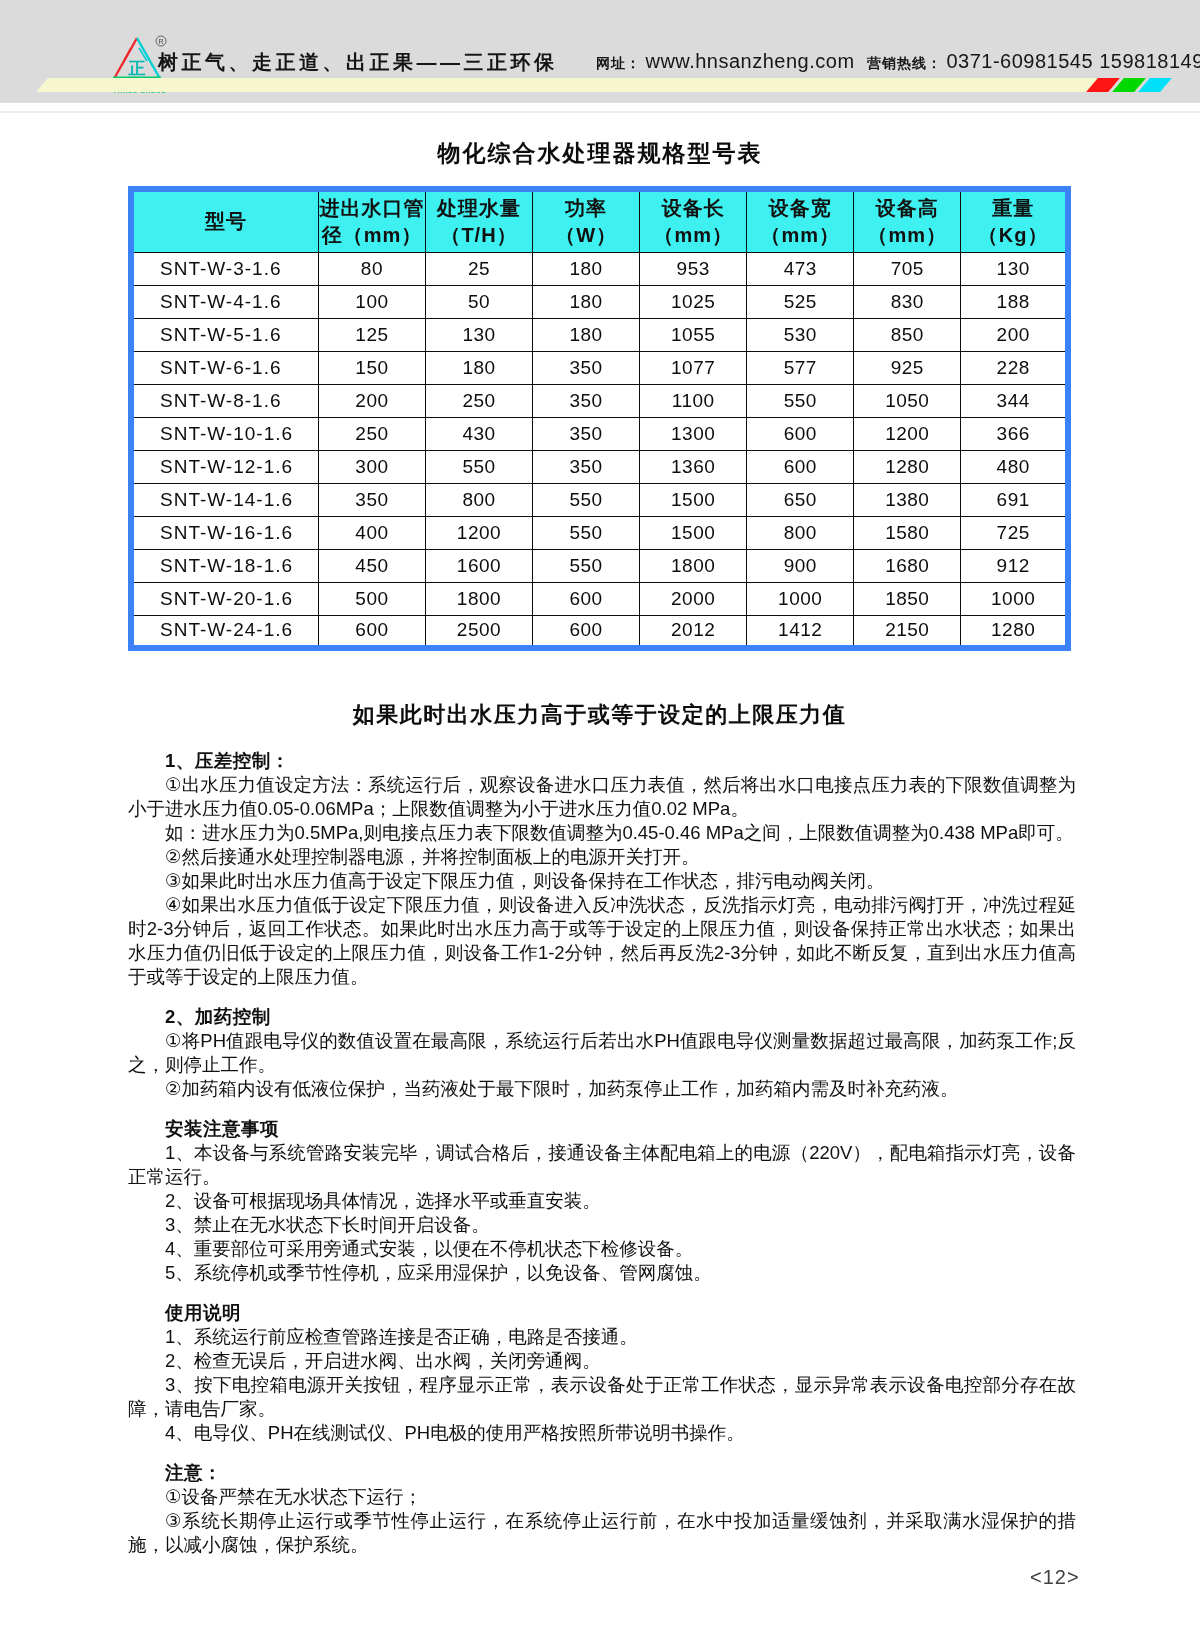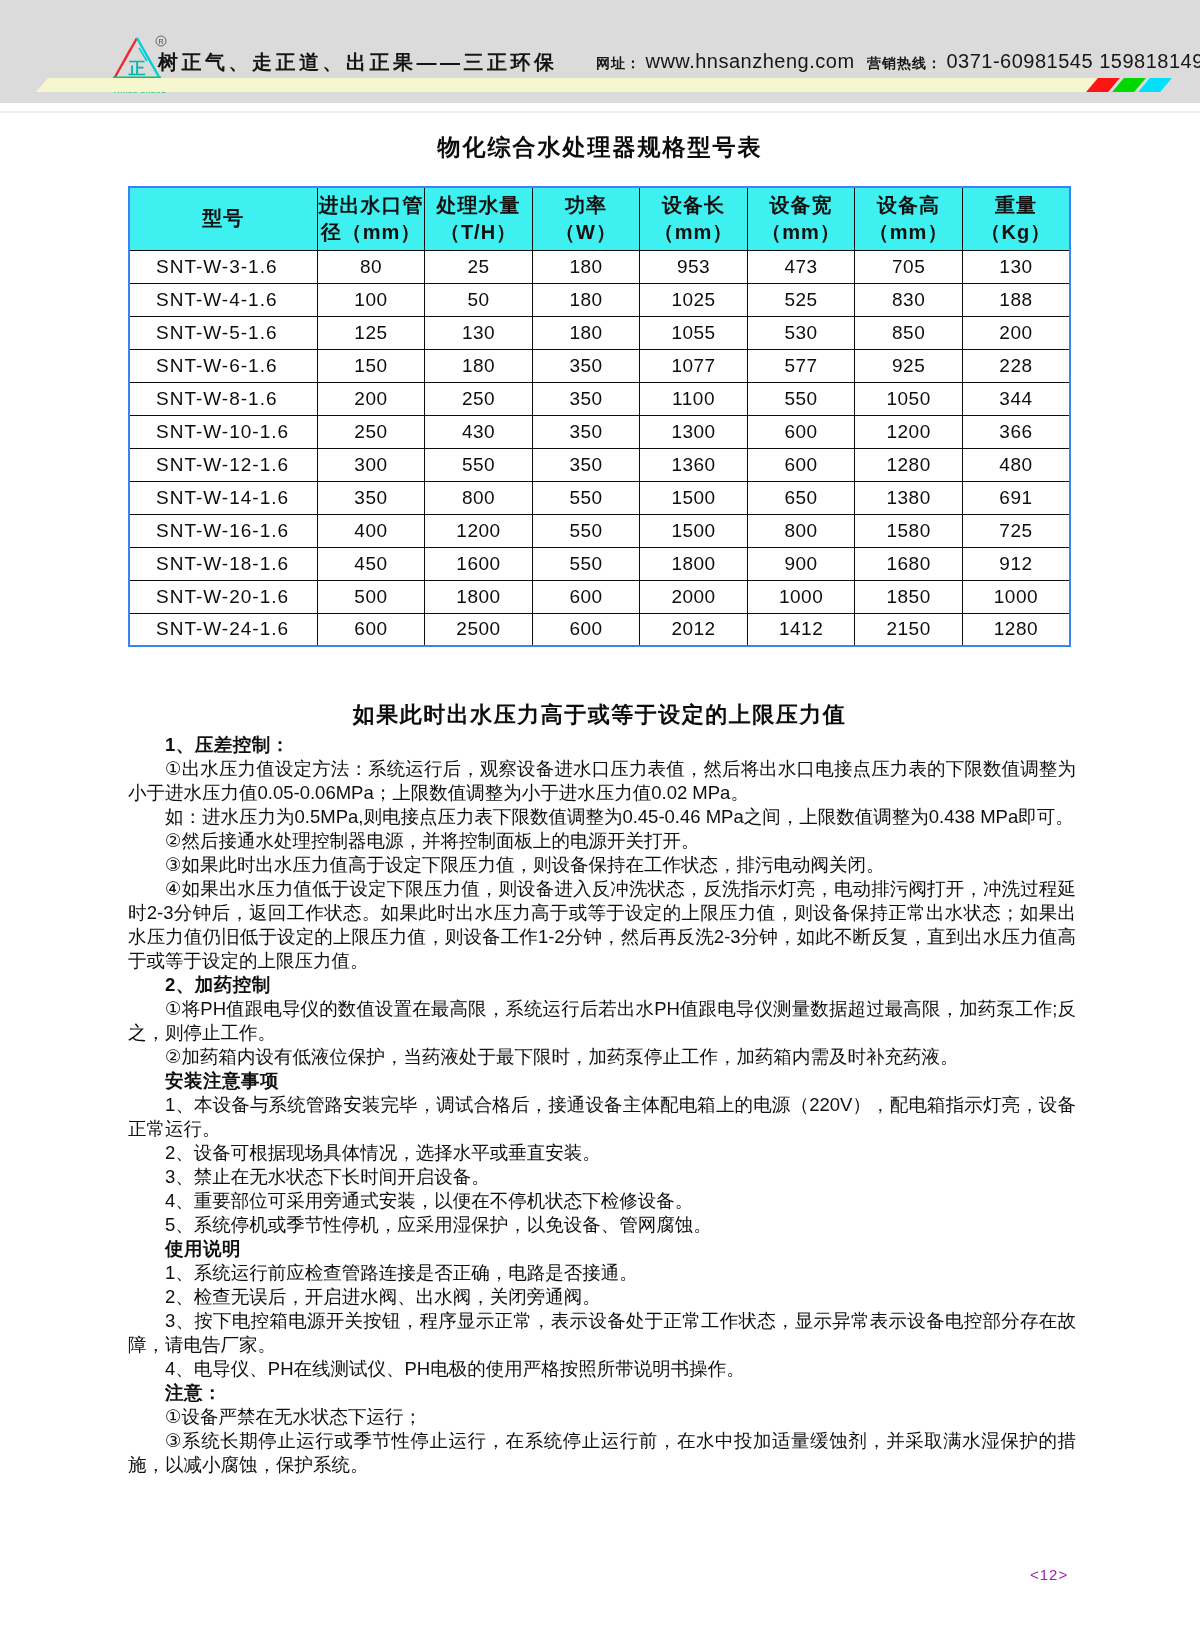--- a/index.html
+++ b/index.html
@@ -27,26 +27,26 @@
   .yellow-bar{
     position:absolute; left:42px; top:78px; width:1053px; height:14px;
     background:var(--bar); transform:skewX(-40deg);
   }
   .pg{position:absolute; top:78px; height:14px; width:22px; transform:skewX(-40deg);}
   .pg.red{left:1092px; background:var(--accent-red);}
   .pg.green{left:1118px; background:var(--accent-green);}
   .pg.cyan{left:1144px; background:var(--accent-cyan);}
   
   .table-title{
-    position:absolute; top:132px; left:0; width:1200px; text-align:center;
+    position:absolute; top:138px; left:0; width:1200px; text-align:center;
     font-size:23px; font-weight:bold; letter-spacing:2px; color:#0d0d0d;
   }
   table.spec{
     position:absolute; top:186px; left:128px; width:943px;
-    border-collapse:collapse; table-layout:fixed; border:2px solid #3b82f6;
+    border-collapse:collapse; table-layout:fixed; border:6px solid #3b82f6;
   }
   table.spec th, table.spec td{border:1px solid #0d0d0d;}
   table.spec th{
     background:var(--table-head); height:63px; font-size:20px; font-weight:bold;
     text-align:center; vertical-align:middle; white-space:pre-line; line-height:27px; letter-spacing:1px;
   }
   table.spec td{
     height:33px; font-size:19px; text-align:center; vertical-align:middle;
     letter-spacing:0.5px; color:#0d0d0d;
   }
@@ -54,22 +54,22 @@
   
   .section-title{
     position:absolute; top:700px; left:128px; width:943px; text-align:center;
     font-size:22px; font-weight:bold; letter-spacing:1.5px; color:#0d0d0d;
   }
   .body-text{
     position:absolute; top:733px; left:128px; width:948px;
     font-size:18.5px; line-height:24px; color:#101010; text-align:justify;
   }
   .body-text p{text-indent:2em;}
-  .body-text p.bold{font-weight:bold; letter-spacing:0.5px;}
-  .page-num{position:absolute; top:1566px; left:1030px; font-size:15px; letter-spacing:1px; color:#a21caf;}
+  .body-text p.bold{font-weight:bold; letter-spacing:0.5px;margin-top:16px;}
+  .page-num{position:absolute; top:1566px; left:1030px; font-size:20px; letter-spacing:1px; color:#404040;}
 </style>
 </head>
 <body>
 
 <div class="page">
 
   <header class="topbar">
     <div class="logo">
       <svg width="58" height="50" viewBox="0 0 58 50">
         <line x1="26" y1="4" x2="4" y2="43" stroke="#f0282d" stroke-width="2.4"></line>

